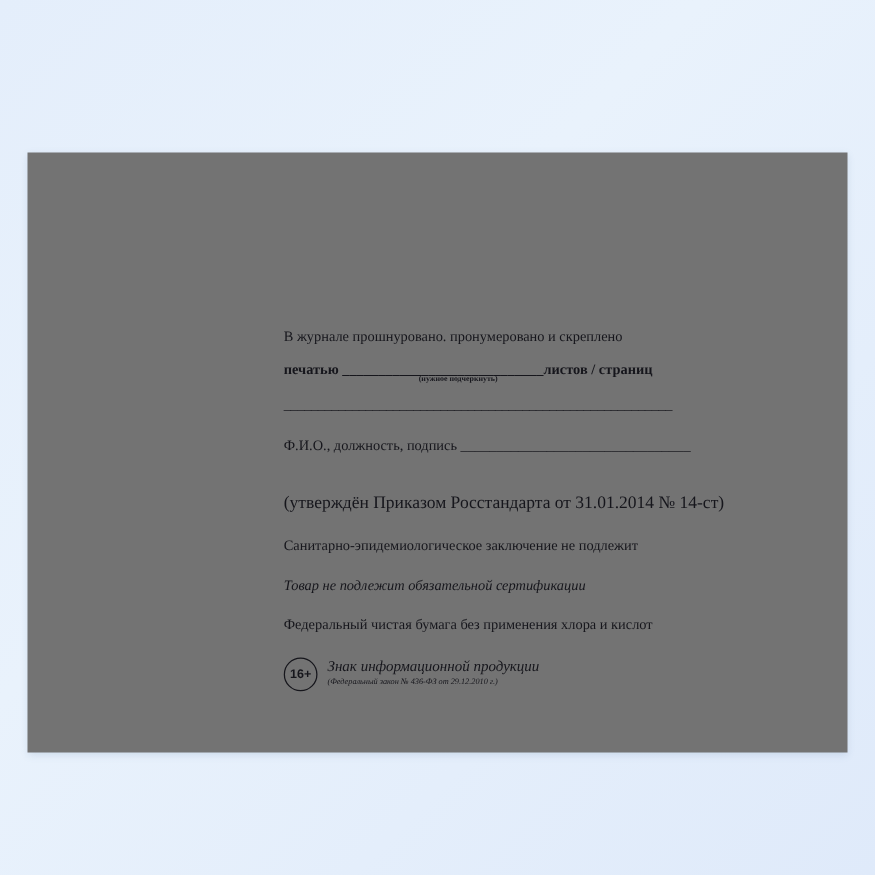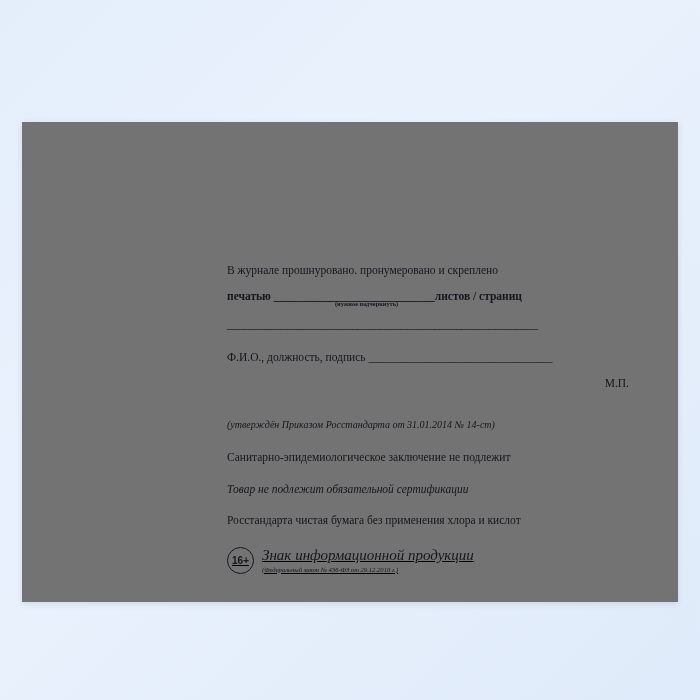--- a/index.html
+++ b/index.html
@@ -70,53 +70,51 @@
     margin-top: 9px !important;
     text-align: right;
     padding-right: 18px;
   }
 
   .block-mid {
     margin-top: 27px;
   }
   .block-mid .line { margin-bottom: 3px; }
   .block-mid .italic {
-    font-style: italic;
-    font-size: 10px;
+    font-size: 14px;
   }
   .gap-1 { margin-top: 16px !important; }
   .gap-2 { margin-top: 15px !important; font-style: italic; }
   .gap-3 { margin-top: 15px !important; }
 
   .mark-row {
     margin-top: 17px;
     display: flex;
-    align-items: flex-end;
-    text-decoration: underline;
+    align-items: flex-start;
   }
   .age-badge {
     width: 25px;
     height: 25px;
     border: 1.4px solid #16161c;
     border-radius: 50%;
     display: flex;
     align-items: center;
     justify-content: center;
     font-size: 10px;
     font-weight: bold;
     font-family: "Liberation Sans", sans-serif;
     color: #16161c;
     flex: 0 0 auto;
   }
   .mark-text {
     margin-left: 8px;
     line-height: 1.2;
   }
   .mark-title {
-    font-size: 15px;
+    font-size: 12px;
     font-style: italic;
     color: #16161c;
     white-space: nowrap;
   }
   .mark-sub {
     font-size: 6.6px;
     font-style: italic;
     color: #16161c;
     white-space: nowrap;
     margin-top: 2px;
@@ -136,29 +134,28 @@
       <div class="line l-seal">
         <span>печатью ____________________________листов / страниц</span>
         <span class="hint">(нужное подчеркнуть)</span>
       </div>
 
 
       <div class="line l-blank">_________________________________________________________</div>
 
       <div class="line l-fio">Ф.И.О., должность, подпись ________________________________</div>
 
-      <div class="line l-mp">М.П.</div>
     </div>
 
     <div class="block-mid">
       <div class="line italic">(утверждён Приказом Росстандарта от 31.01.2014 № 14-ст)</div>
 
       <div class="line gap-1">Санитарно-эпидемиологическое заключение не подлежит</div>
       <div class="line gap-2">Товар не подлежит обязательной сертификации</div>
-      <div class="line gap-3">Росстандарта чистая бумага без применения хлора и кислот</div>
+      <div class="line gap-3">Федеральный чистая бумага без применения хлора и кислот</div>
     </div>
 
     <div class="mark-row">
       <div class="age-badge">16+</div>
       <div class="mark-text">
         <div class="mark-title">Знак информационной продукции</div>
         <div class="mark-sub">(Федеральный закон № 436-ФЗ от 29.12.2010 г.)</div>
       </div>
     </div>
 

